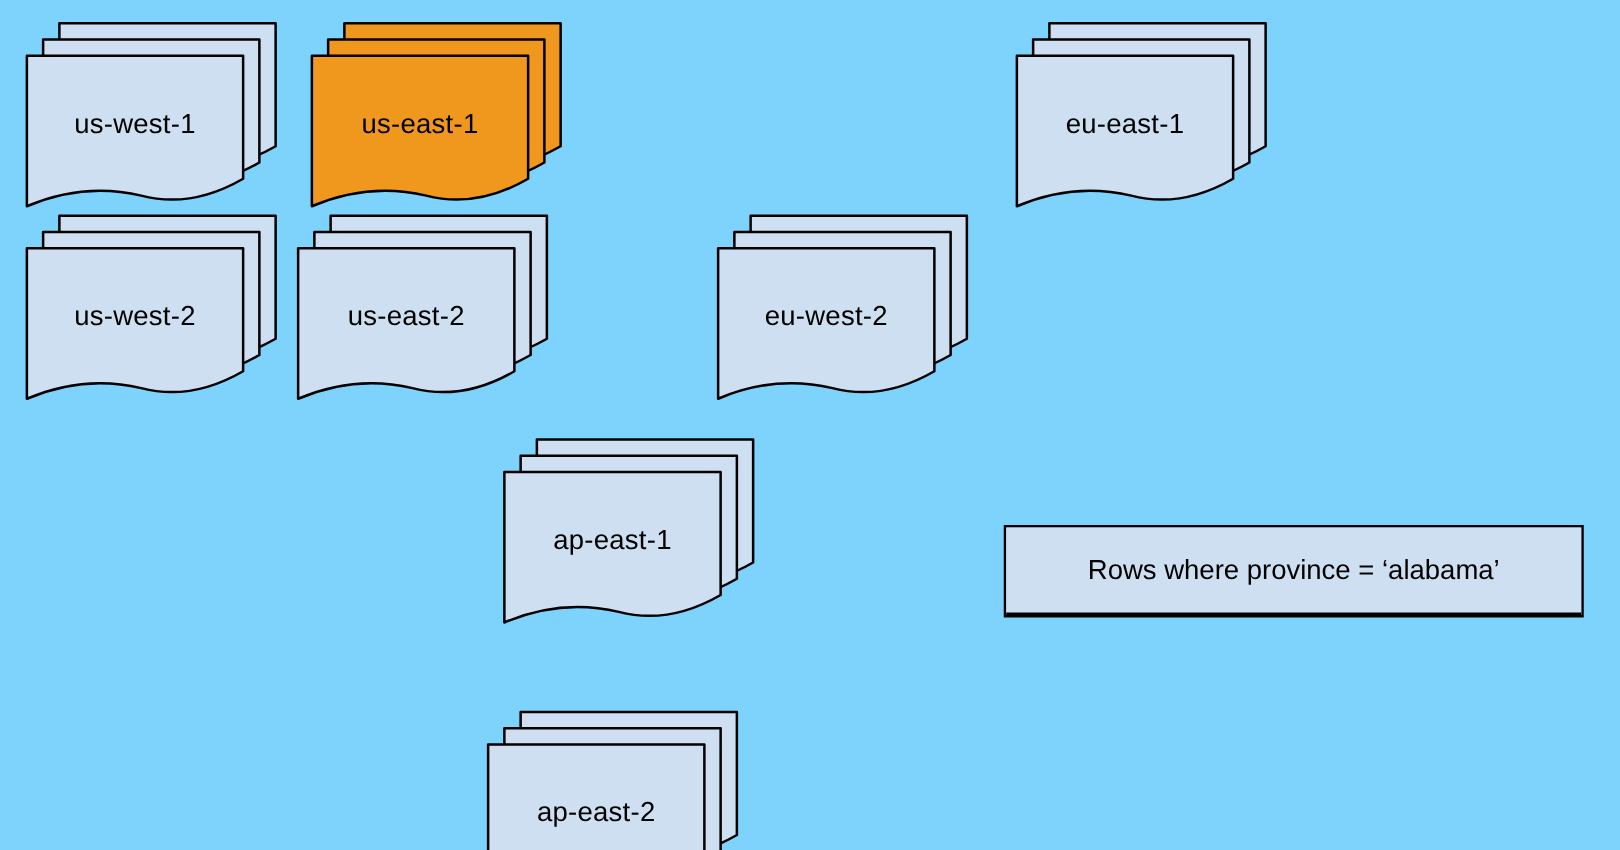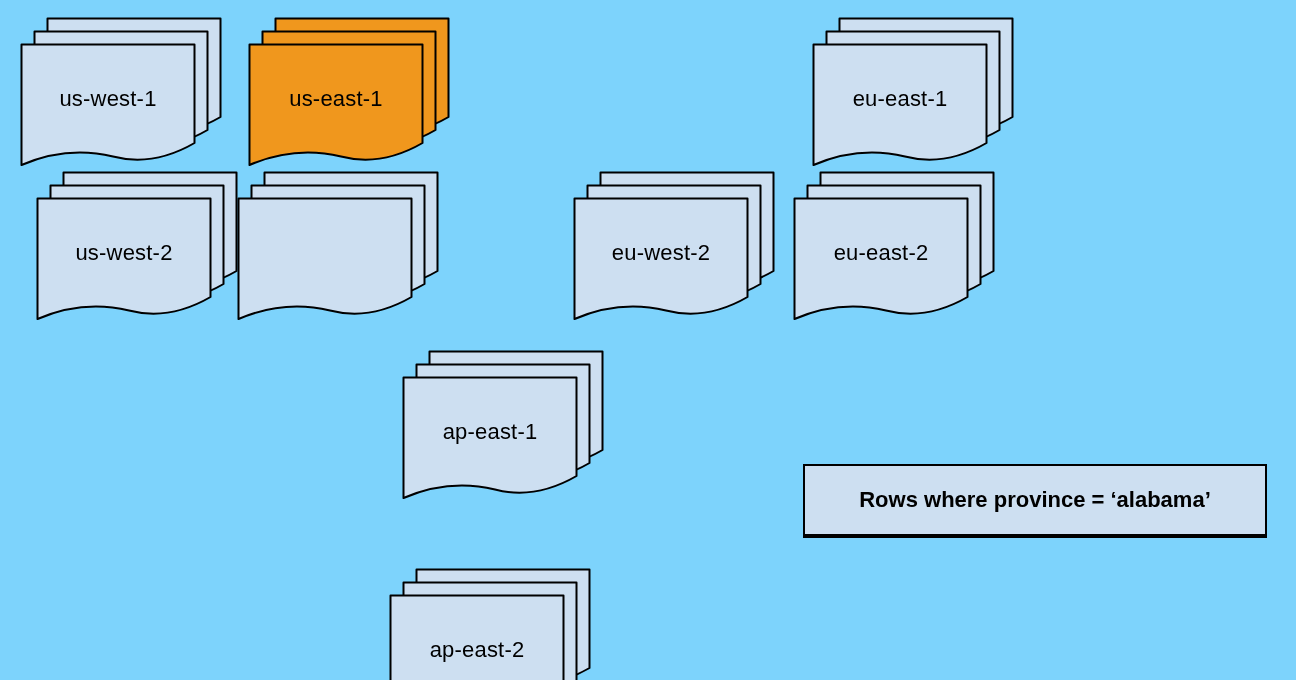--- a/index.html
+++ b/index.html
@@ -53,35 +53,34 @@
     color: #000000;
     letter-spacing: 0.2px;
     pointer-events: none;
   }
 
   
   .pos-us-west-1 { left: 20px;  top: 17px;  }
   .pos-us-east-1 { left: 248px; top: 17px;  }
   .pos-eu-west-1 { left: 573px; top: 17px;  }
   .pos-eu-east-1 { left: 780px; top: 17px; margin-left: 32px;  }
-  .pos-us-west-2 { left: 20px;  top: 171px; margin-left: 16px; }
+  .pos-us-west-2 { left: 20px;  top: 171px; }
   .pos-us-east-2 { left: 237px; top: 171px; }
   .pos-eu-west-2 { left: 573px; top: 171px; text-align: right; }
   .pos-eu-east-2 { left: 793px; top: 171px; }
   .pos-ap-east-1 { left: 402px; top: 350px; text-align: right; }
   .pos-ap-east-2 { left: 389px; top: 522px; margin-top: 46px; }
 
   
   .legend {
     position: absolute;
     left: 803px;
-    top: 464px;
+    top: 420px;
     width: 460px;
     border: 2px solid #000000;
-    font-weight: bold;
   }
   .legend-row {
     height: 68px;
     display: flex;
     align-items: center;
     justify-content: center;
     font-size: 22px;
     color: #000000;
   }
   .legend-row.blue {
@@ -153,47 +152,36 @@
   <div class="stack pos-us-east-2">
     <svg class="doc back" viewBox="0 0 176 127">
         <path d="M1.5,1.5 H174.5 V100 Q133,124 93,113.5 Q47,102.5 1.5,122 Z"></path>
       </svg>
     <svg class="doc mid" viewBox="0 0 176 127">
         <path d="M1.5,1.5 H174.5 V100 Q133,124 93,113.5 Q47,102.5 1.5,122 Z"></path>
       </svg>
     <svg class="doc front" viewBox="0 0 176 127">
         <path d="M1.5,1.5 H174.5 V100 Q133,124 93,113.5 Q47,102.5 1.5,122 Z"></path>
       </svg>
+    <div class="doc-label">us-east-2</div>
   </div>
 
   <div class="stack pos-eu-west-2">
     <svg class="doc back" viewBox="0 0 176 127">
         <path d="M1.5,1.5 H174.5 V100 Q133,124 93,113.5 Q47,102.5 1.5,122 Z"></path>
       </svg>
     <svg class="doc mid" viewBox="0 0 176 127">
         <path d="M1.5,1.5 H174.5 V100 Q133,124 93,113.5 Q47,102.5 1.5,122 Z"></path>
       </svg>
     <svg class="doc front" viewBox="0 0 176 127">
         <path d="M1.5,1.5 H174.5 V100 Q133,124 93,113.5 Q47,102.5 1.5,122 Z"></path>
       </svg>
     <div class="doc-label">eu-west-2</div>
   </div>
 
-  <div class="stack pos-eu-east-2">
-    <svg class="doc back" viewBox="0 0 176 127">
-        <path d="M1.5,1.5 H174.5 V100 Q133,124 93,113.5 Q47,102.5 1.5,122 Z"></path>
-      </svg>
-    <svg class="doc mid" viewBox="0 0 176 127">
-        <path d="M1.5,1.5 H174.5 V100 Q133,124 93,113.5 Q47,102.5 1.5,122 Z"></path>
-      </svg>
-    <svg class="doc front" viewBox="0 0 176 127">
-        <path d="M1.5,1.5 H174.5 V100 Q133,124 93,113.5 Q47,102.5 1.5,122 Z"></path>
-      </svg>
-    <div class="doc-label">eu-east-2</div>
-  </div>
 
   <div class="stack pos-ap-east-1">
     <svg class="doc back" viewBox="0 0 176 127">
         <path d="M1.5,1.5 H174.5 V100 Q133,124 93,113.5 Q47,102.5 1.5,122 Z"></path>
       </svg>
     <svg class="doc mid" viewBox="0 0 176 127">
         <path d="M1.5,1.5 H174.5 V100 Q133,124 93,113.5 Q47,102.5 1.5,122 Z"></path>
       </svg>
     <svg class="doc front" viewBox="0 0 176 127">
         <path d="M1.5,1.5 H174.5 V100 Q133,124 93,113.5 Q47,102.5 1.5,122 Z"></path>

